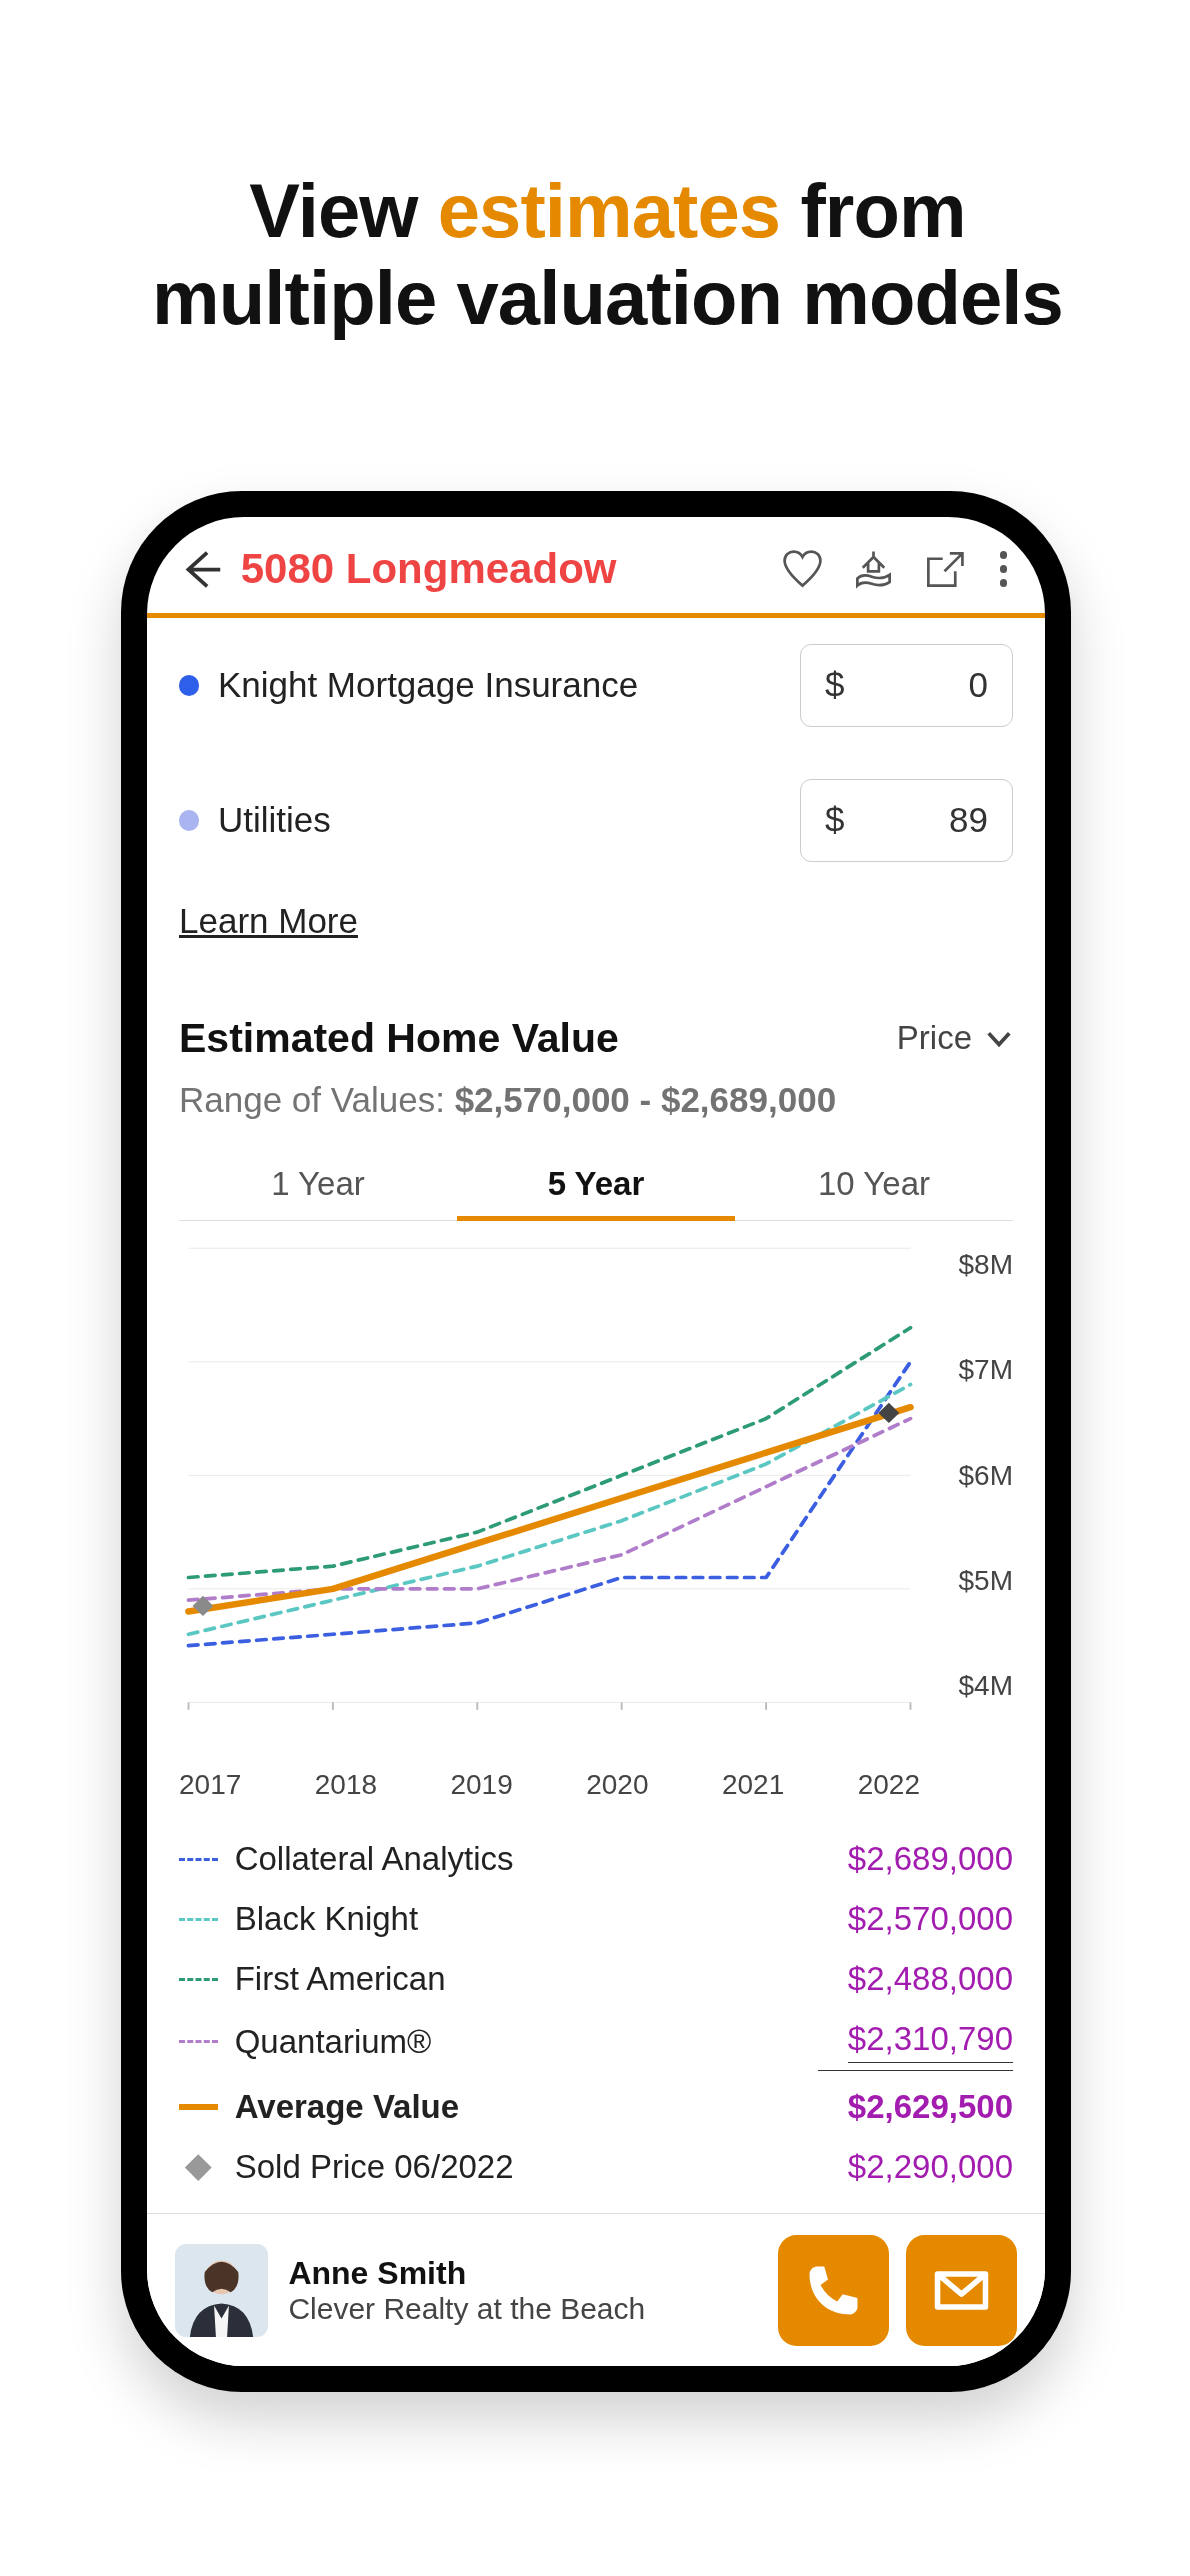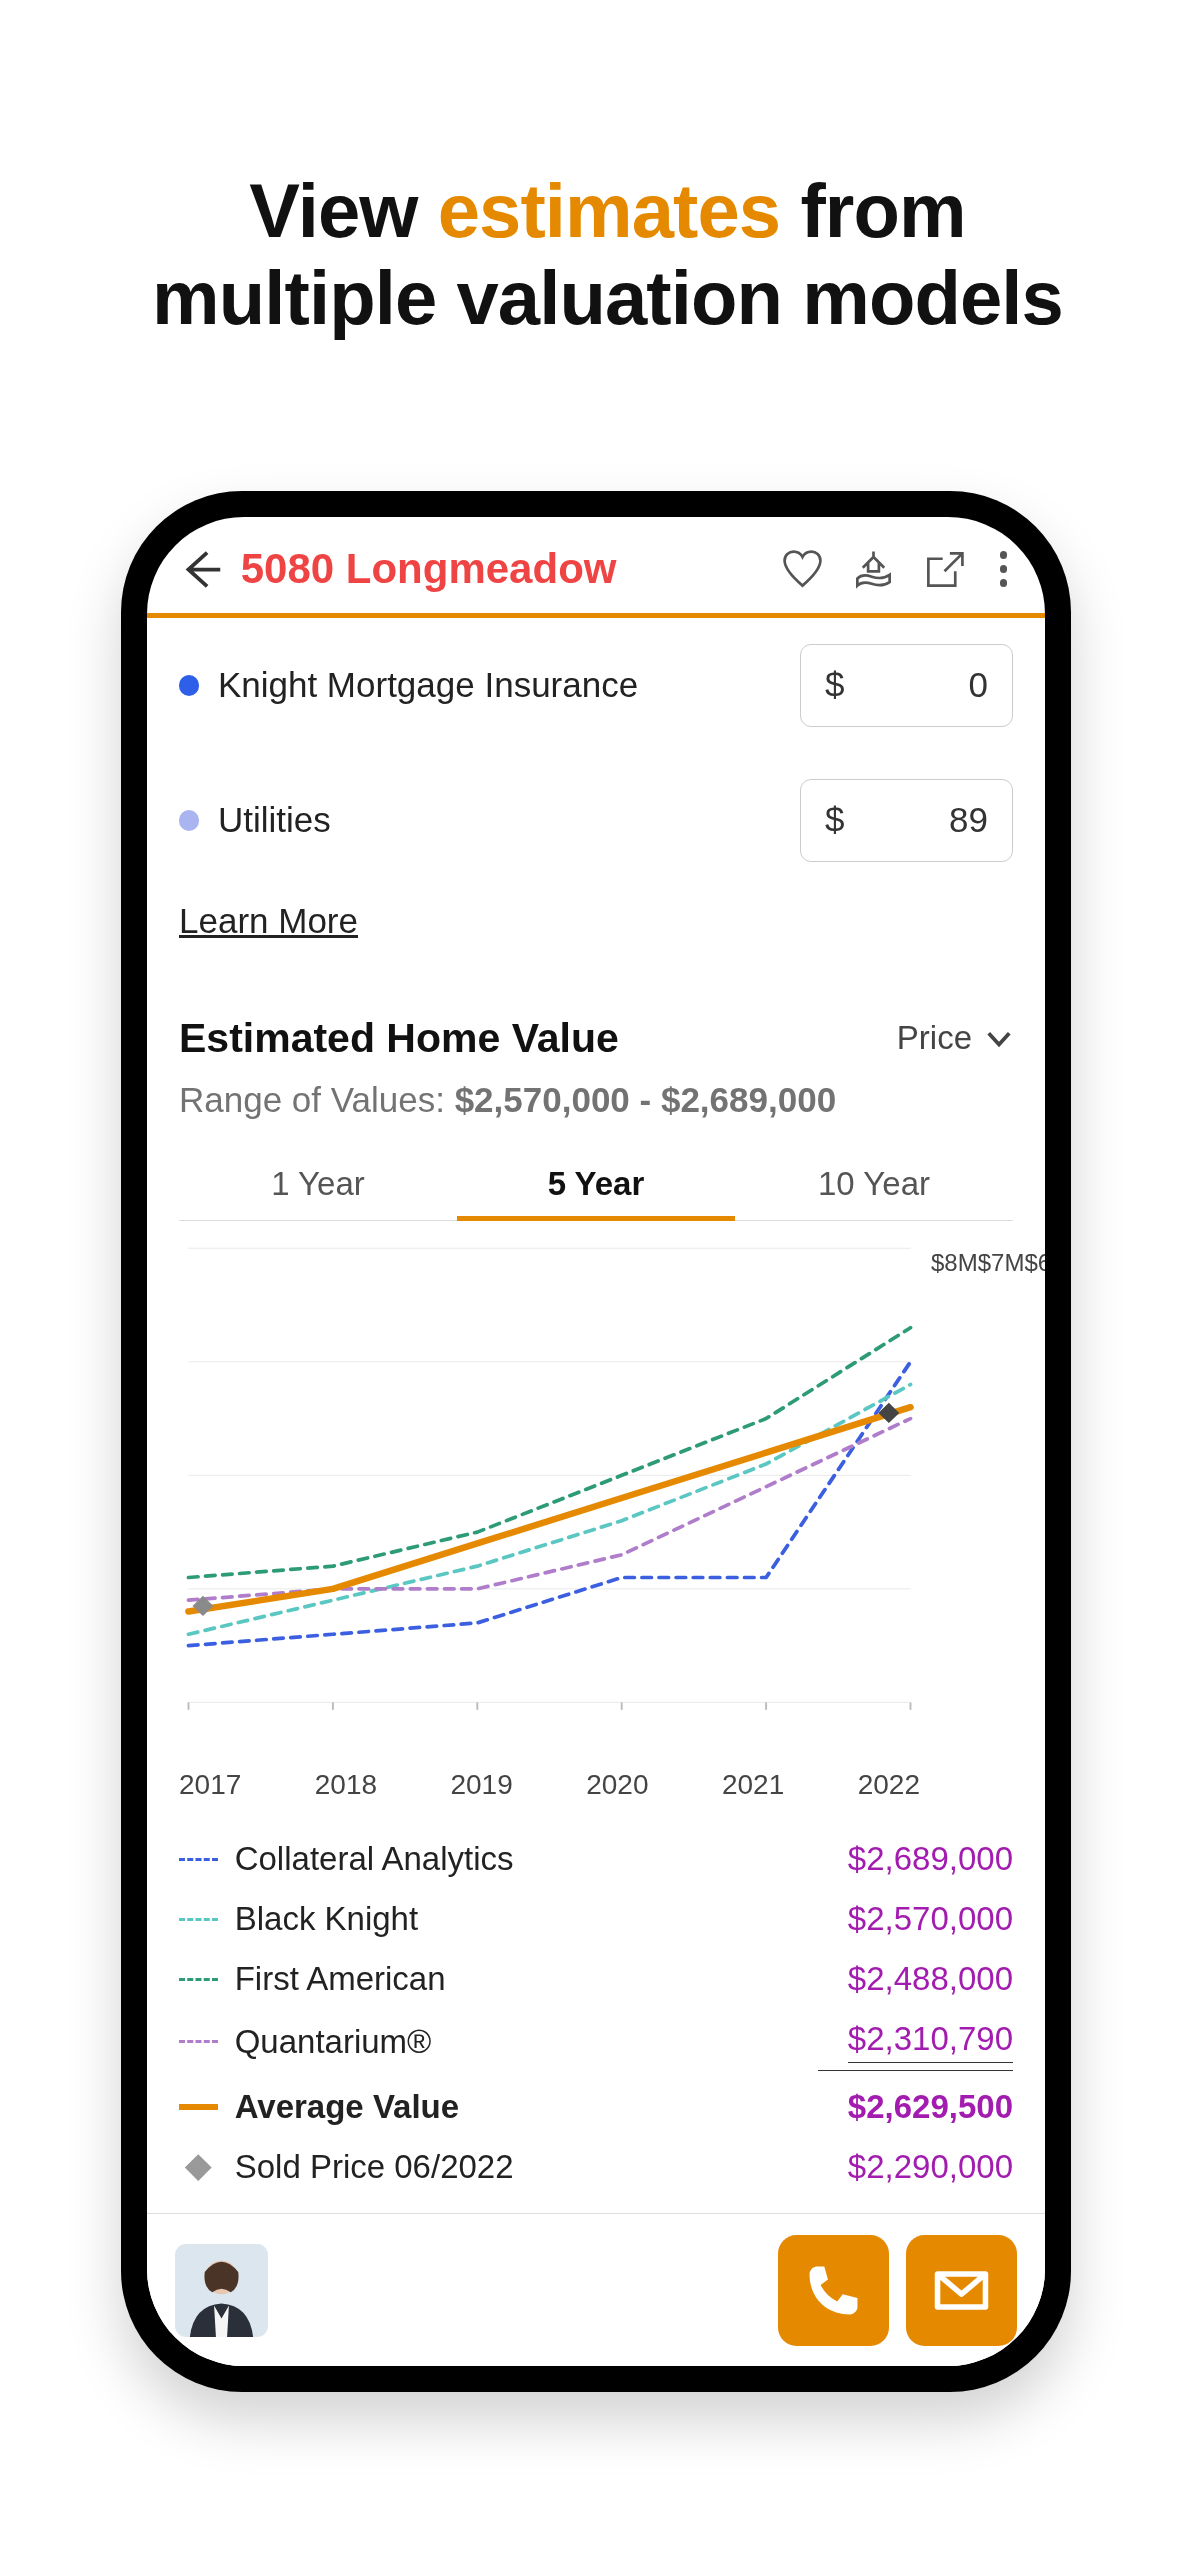--- a/index.html
+++ b/index.html
@@ -41,21 +41,21 @@
   .range-row { font-size: 35px; color: #737373; padding: 18.5px 0 28px; }
   .range-row strong { font-weight: 700; }
 
   .tabs { display: flex; border-bottom: 0.9px solid #ddd; align-items: center; }
   .tab { flex: 1; text-align: center; padding: 16.7px 0; font-size: 33px; color: #555; position: relative; }
   .tab.active { color: #111; font-weight: 600; }
   .tab.active::after { content: ""; position: absolute; left: 0; right: 0; bottom: -0.9px; height: 4.6px; background: #E58A00; }
 
   .chart-wrap { display: flex; padding-top: 18.5px; }
   .chart-svg { flex: 1; }
-  .ylabels { width: 93px; display: flex; flex-direction: row; justify-content: space-between; padding: 9.3px 0 56px 11px; font-size: 24px; color: #444; }
+  .ylabels { width: 93px; display: flex; flex-direction: column; justify-content: space-between; padding: 9.3px 0 56px 11px; font-size: 28px; color: #444; align-items: flex-end; }
   .xlabels { display: flex; justify-content: space-between; padding: 11px 93px 0 0; font-size: 28px; color: #444; }
 
   .legend { margin-top: 28px; }
   .legend-row { display: flex; align-items: center; padding: 11px 0; gap: 16.7px; }
   .swatch { width: 39px; height: 3.7px; position: relative; }
   .swatch.dashed { border-top: 3.7px dashed; }
   .swatch.solid { height: 5.6px; }
   .diamond { width: 18.5px; height: 18.5px; transform: rotate(45deg); background: #999; }
   .legend-name { font-size: 33px; color: #222; }
   .legend-val { margin-left: auto; font-size: 33px; color: #a21caf; }
@@ -230,20 +230,24 @@
       <div class="agent-bar">
         <div class="avatar">
           <svg viewBox="0 0 100 100" width="93" height="93">
             <rect width="100" height="100" fill="#dbe6ef"></rect>
             <circle cx="50" cy="36" r="18" fill="#e8c7b0"></circle>
             <path d="M32 30 Q50 8 68 30 Q70 46 60 52 Q50 44 40 52 Q30 46 32 30 Z" fill="#4a3428"></path>
             <path d="M16 100 Q20 66 50 64 Q80 66 84 100 Z" fill="#2a2f3a"></path>
             <path d="M42 66 L50 80 L58 66 L56 100 L44 100 Z" fill="#f5f5f5"></path>
           </svg>
         </div>
+        <div class="agent-info">
+          <div class="name">Anne Smith</div>
+          <div class="company">Clever Realty at the Beach</div>
+        </div>
         <div class="agent-actions">
           <div class="agent-btn">
             <svg viewBox="0 0 64 64">
                 <path d="M14 6 C10 6 6 10 6 14 C6 40 24 58 50 58 C54 58 58 54 58 50 L58 40 L42 36 L36 44 C28 40 22 34 18 26 L26 20 L22 6 Z"></path>
               </svg>
           </div>
           <div class="agent-btn">
             <svg viewBox="0 0 64 64">
                 <path d="M6 14 L58 14 L58 50 L6 50 Z M6 14 L32 36 L58 14" fill="none" stroke="#fff" stroke-width="6" stroke-linejoin="round"></path>
               </svg>

